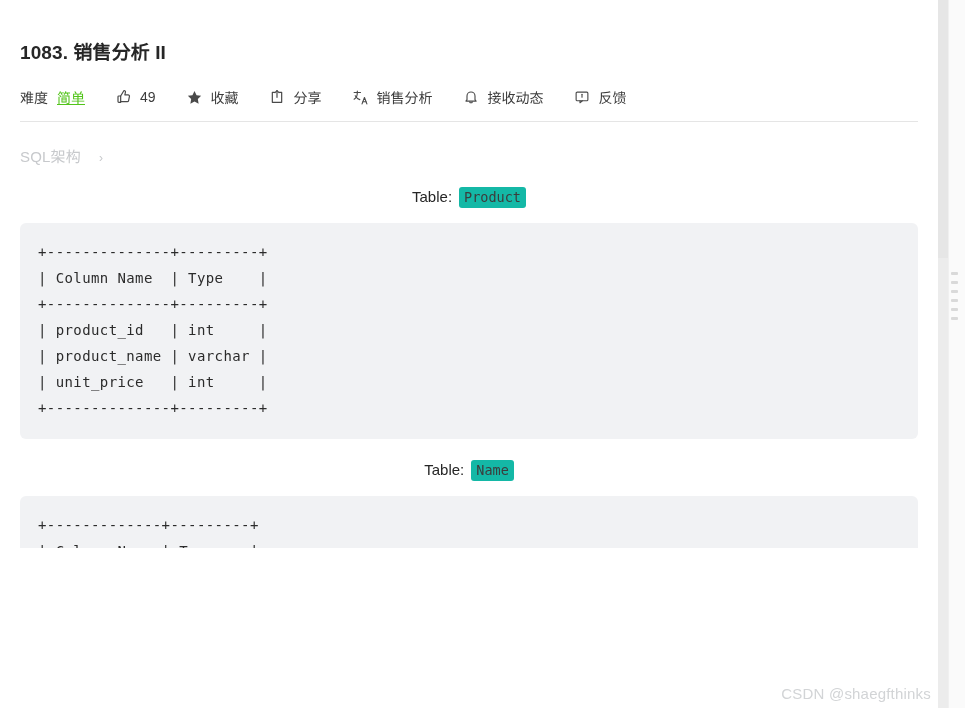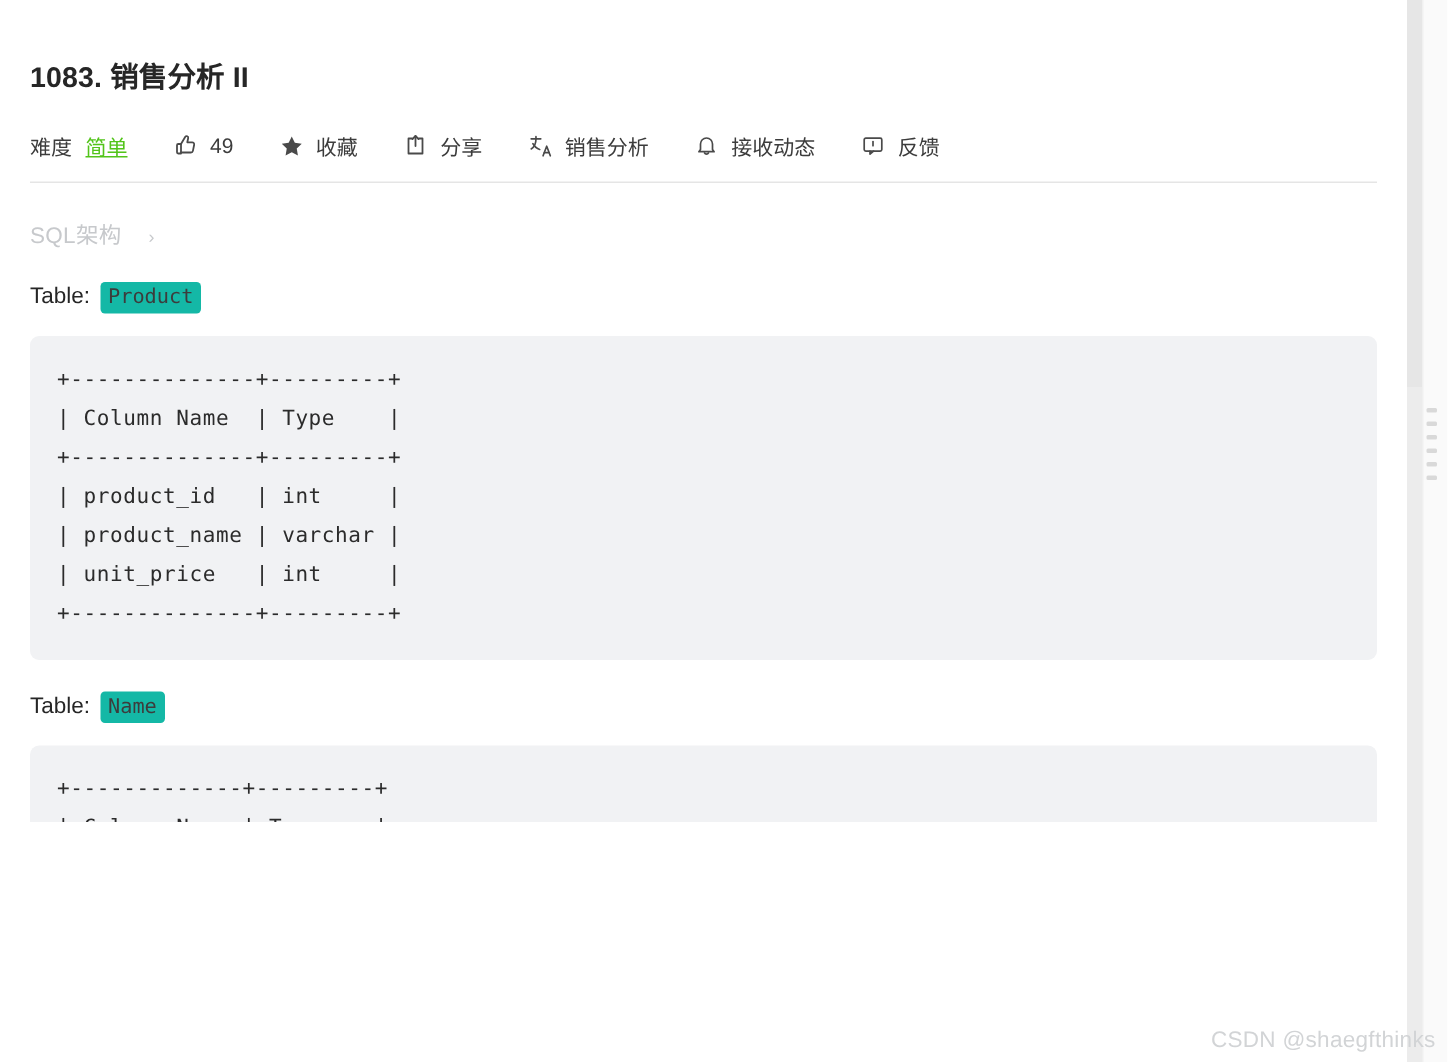--- a/index.html
+++ b/index.html
@@ -111,20 +111,21 @@
     color: #c7c9cc;
   }
 
   
   .table-caption {
     font-size: 15px;
     color: #262626;
     margin-top: 21px;
     display: flex;
     align-items: baseline;
+    justify-content: center;
   }
   .table-caption .cap-label { margin-right: 7px; }
   .code-chip {
     font-family: "DejaVu Sans Mono", "Liberation Mono", monospace;
     font-size: 13.5px;
     background: #14b8a6;
     color: #3c3c3c;
     border-radius: 3px;
     padding: 2px 5px;
     line-height: 17px;
@@ -205,21 +206,21 @@
     display: block;
     width: 7px;
     height: 3px;
     background: #d9d9d9;
     border-radius: 1px;
   }
 
   
   .watermark {
     position: absolute;
-    right: 8px;
+    right: 34px;
     bottom: 6px;
     font-size: 15px;
     color: #d2d4d6;
     letter-spacing: 0.2px;
     font-family: "Liberation Sans", "DejaVu Sans", sans-serif;
     pointer-events: none;
   }
 </style>
 </head>
 <body>

